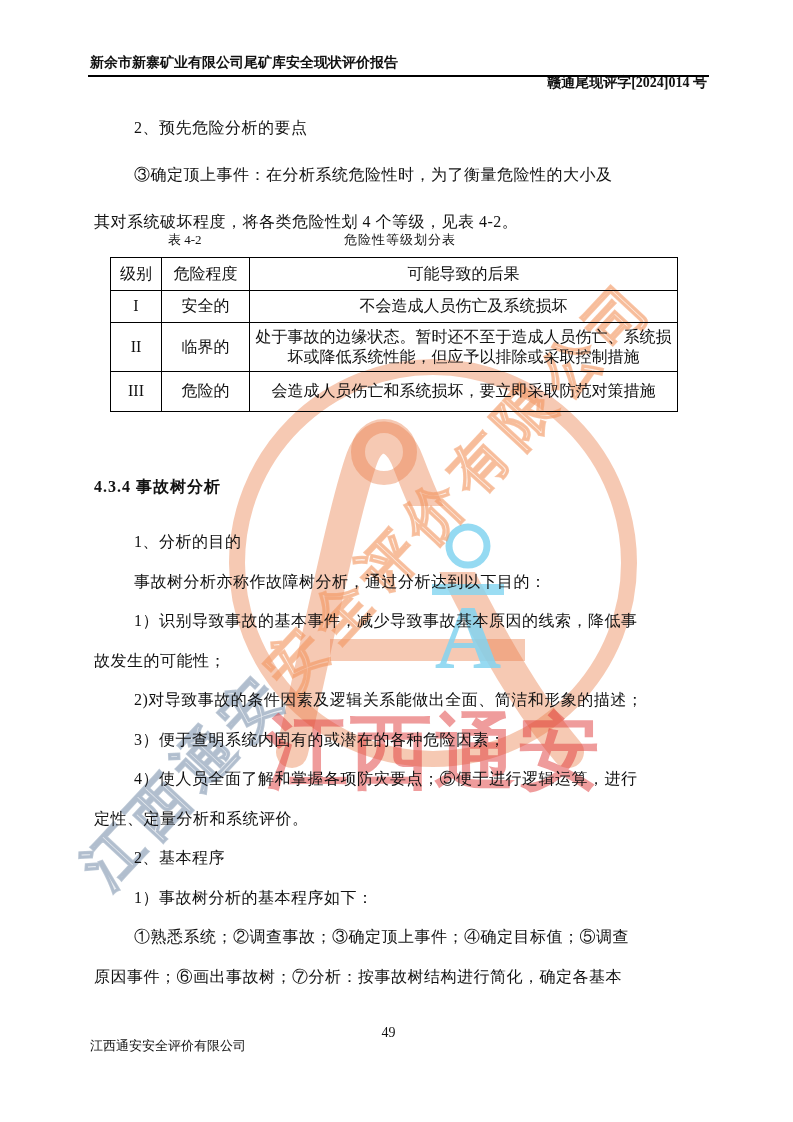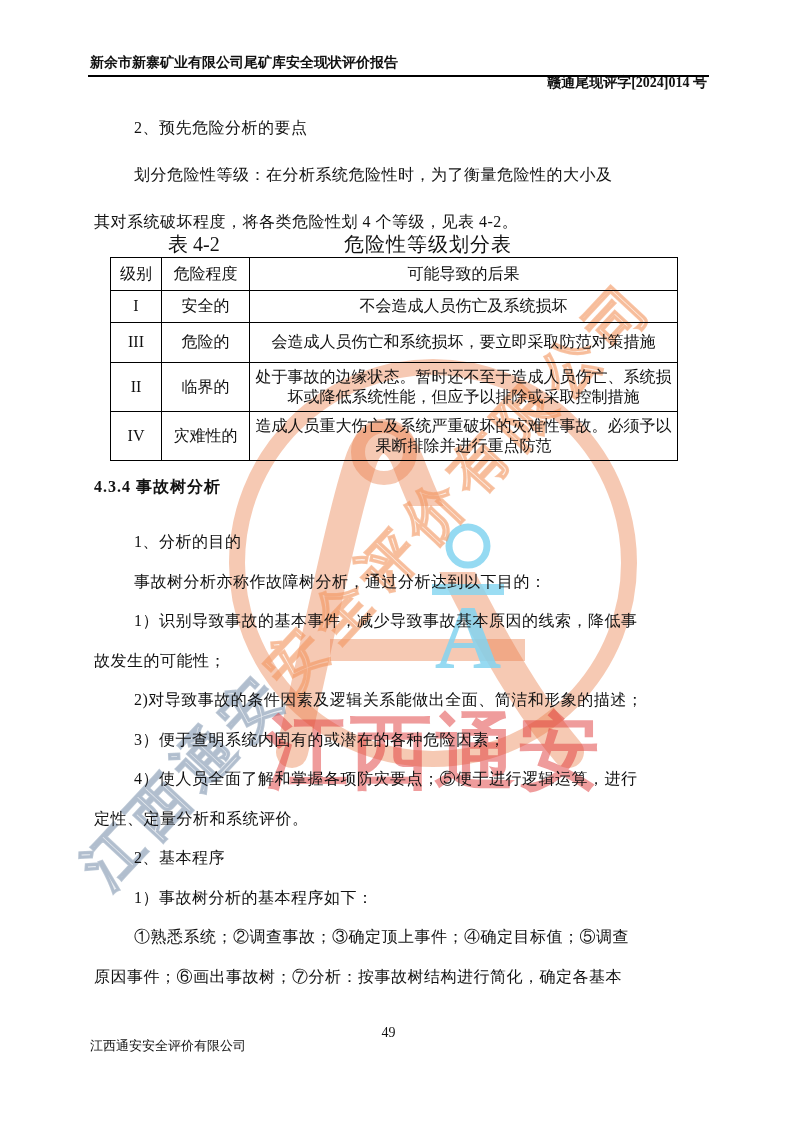--- a/index.html
+++ b/index.html
@@ -15,21 +15,21 @@
   .header-rule{position:absolute;left:88px;right:84px;top:75px;height:2px;background:#000;}
 
   
   .intro{position:absolute;left:94px;top:104px;}
   .line{height:47px;line-height:47px;font-size:16px;white-space:nowrap;letter-spacing:0.5px;}
   .indent{padding-left:40px;}
   .section{position:absolute;left:94px;top:522px;}
   .section .line{height:39.5px;line-height:39.5px;}
 
   
-  .caption{position:absolute;left:110px;top:231px;width:568px;height:26px;font-size:20px;}
+  .caption{position:absolute;left:110px;top:231px;width:568px;height:26px;font-size:13px;}
   .cap-label{position:absolute;left:58px;top:0;}
   .cap-title{position:absolute;left:234px;top:0;letter-spacing:1px;}
 
   
   .dtable{position:absolute;left:110px;top:257px;width:568px;border-collapse:collapse;table-layout:fixed;}
   .dtable th,.dtable td{border:1px solid #000;text-align:center;vertical-align:middle;
         font-weight:normal;font-size:16px;line-height:1.28;padding:0 1px;}
   .col-level{width:48px;margin-top:27px;}
   .col-degree{width:85px;}
   .row-head{height:33px;}
@@ -76,21 +76,21 @@
   </div>
 
   <div class="layer content-layer">
 
     <div class="header-left">新余市新寨矿业有限公司尾矿库安全现状评价报告</div>
     <div class="header-right">赣通尾现评字[2024]014 号</div>
     <div class="header-rule"></div>
 
     <div class="intro">
         <div class="line indent">2、预先危险分析的要点</div>
-        <div class="line indent">划分危险性等级：在分析系统危险性时，为了衡量危险性的大小及</div>
+        <div class="line indent">③确定顶上事件：在分析系统危险性时，为了衡量危险性的大小及</div>
         <div class="line">其对系统破坏程度，将各类危险性划 4 个等级，见表 4-2。</div>
       </div>
 
     <div class="caption">
       <span class="cap-label">表 4-2</span>
       <span class="cap-title">危险性等级划分表</span>
     </div>
 
     <table class="dtable">
       <thead>
@@ -99,34 +99,29 @@
           <th class="col-degree">危险程度</th>
           <th>可能导致的后果</th>
         </tr>
       </thead>
       <tbody>
           <tr style="height: 32px;">
             <td class="roman">I</td>
             <td>安全的</td>
             <td>不会造成人员伤亡及系统损坏</td>
           </tr>
-          <tr style="height: 40px;">
-            <td class="roman">III</td>
-            <td>危险的</td>
-            <td>会造成人员伤亡和系统损坏，要立即采取防范对策措施</td>
-          </tr>
           <tr style="height: 49px;">
             <td class="roman">II</td>
             <td>临界的</td>
             <td>处于事故的边缘状态。暂时还不至于造成人员伤亡、系统损坏或降低系统性能，但应予以排除或采取控制措施</td>
           </tr>
-          <tr style="height: 49px;">
-            <td class="roman">IV</td>
-            <td>灾难性的</td>
-            <td>造成人员重大伤亡及系统严重破坏的灾难性事故。必须予以果断排除并进行重点防范</td>
+          <tr style="height: 40px;">
+            <td class="roman">III</td>
+            <td>危险的</td>
+            <td>会造成人员伤亡和系统损坏，要立即采取防范对策措施</td>
           </tr>
         </tbody>
     </table>
 
     <div class="sec-heading">4.3.4 事故树分析</div>
 
     <div class="section">
         <div class="line indent">1、分析的目的</div>
         <div class="line indent">事故树分析亦称作故障树分析，通过分析达到以下目的：</div>
         <div class="line indent">1）识别导致事故的基本事件，减少导致事故基本原因的线索，降低事</div>

